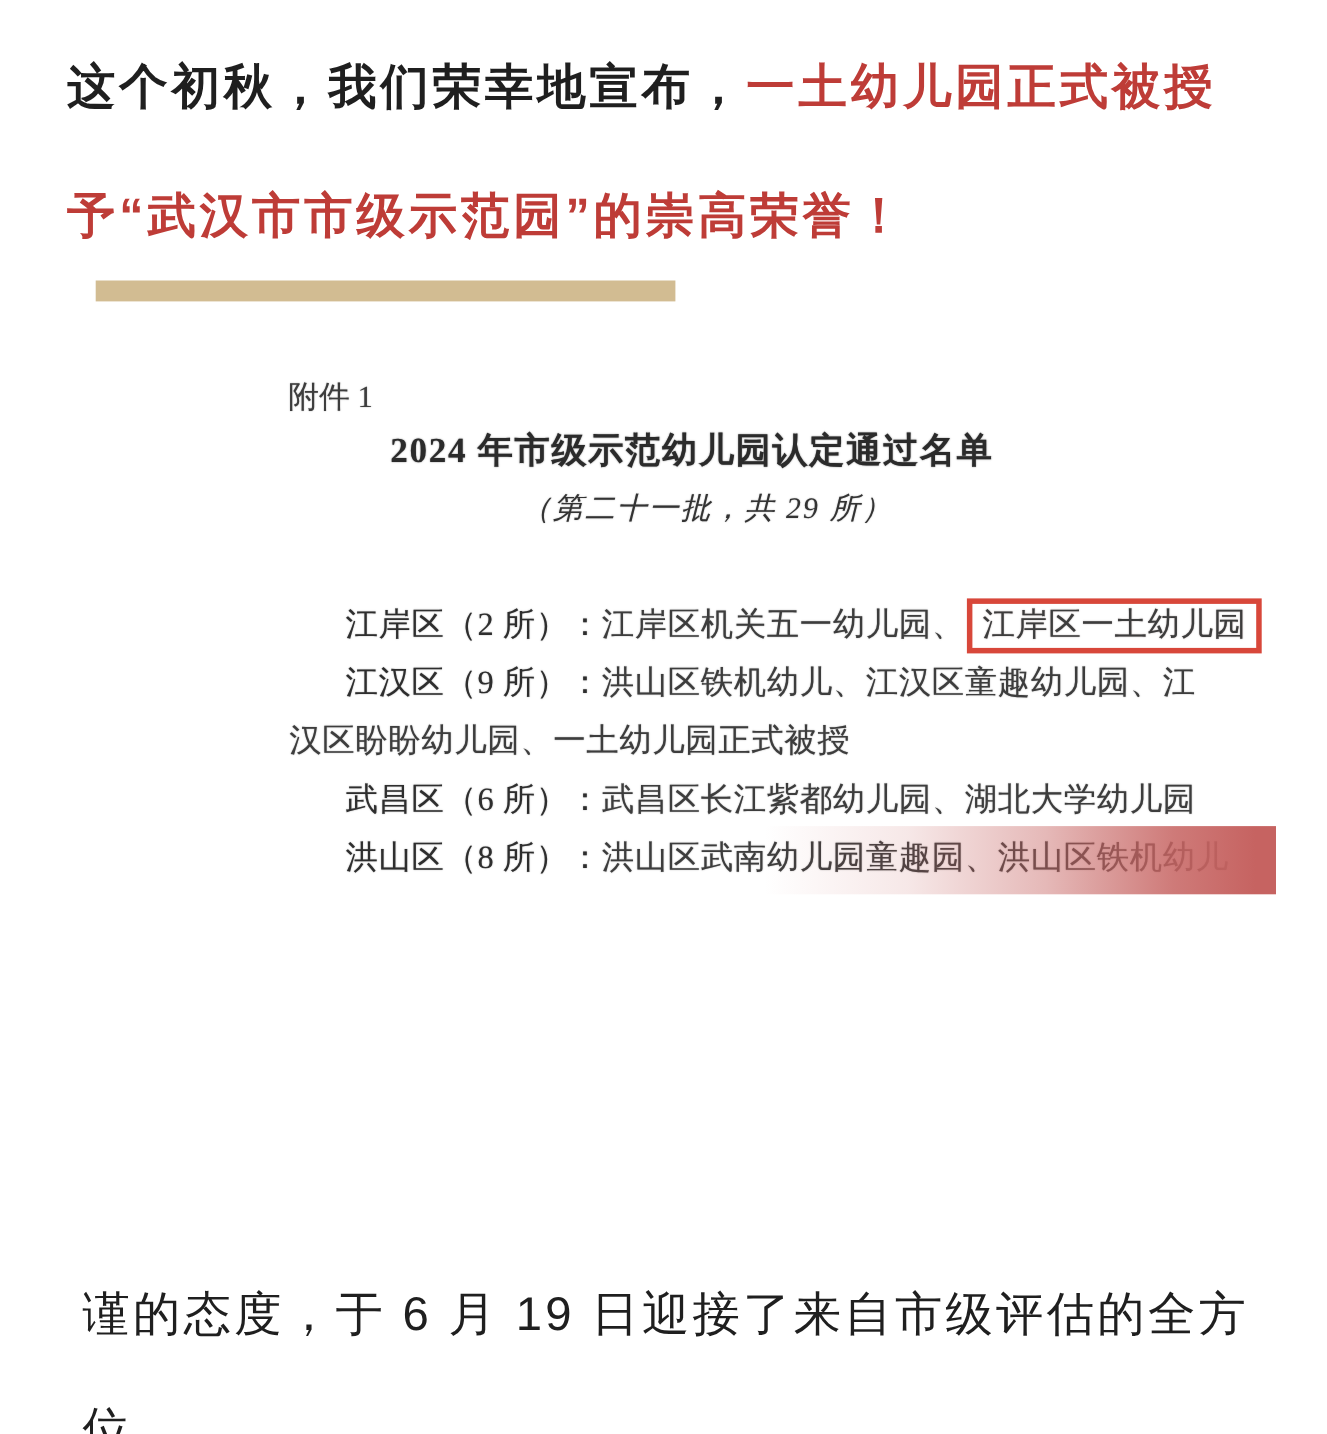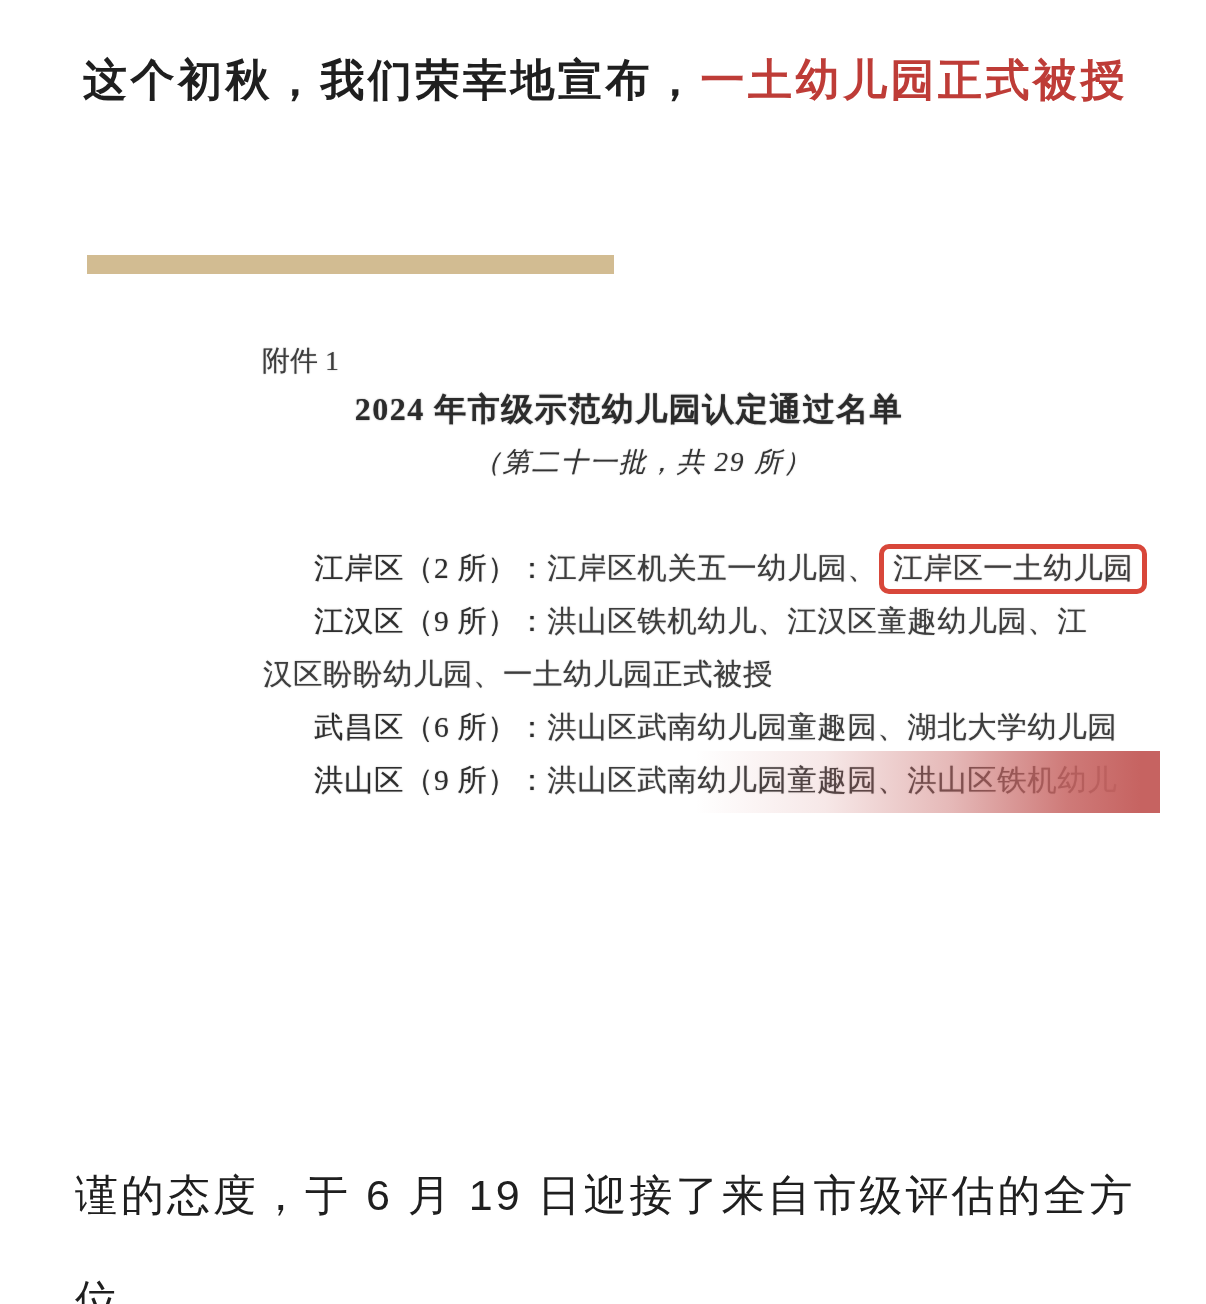--- a/index.html
+++ b/index.html
@@ -11,21 +11,21 @@
     width: 1206px;
     height: 1304px;
     position: relative;
     overflow: hidden;
     font-family: "Liberation Sans", "DejaVu Sans", sans-serif;
   }
 
   
   .headline {
     position: absolute;
-    left: 83px;
+    left: 61px;
     top: -8px;
     width: 1085px;
     font-size: 44px;
     font-weight: 700;
     line-height: 117px;
     letter-spacing: 3.5px;
     color: #1f1f1f;
   }
   .headline .red { color: #be3c37; }
 
@@ -88,21 +88,21 @@
     width: 100%;
     font-size: 29.5px;
     line-height: 53px;
     letter-spacing: 0.5px;
   }
   .doc-line.indent { padding-left: 274px; }
   .doc-line.cont   { padding-left: 223px; }
   .doc-label { font-weight: 400; color: #2e2e2e; }
   .hl-box {
     border: 5px solid #d8473a;
-    border-radius: 10px;
+    border-radius: 0;
     padding: 3px 9px 5px 9px;
     margin-left: 2px;
     text-shadow: 0 0 1.2px rgba(80,60,60,0.65);
   }
   .fade-bar {
     position: absolute;
     left: 655px;
     top: 435px;
     width: 465px;
     height: 62px;
@@ -128,41 +128,42 @@
     color: #1f1f1f;
   }
 </style>
 </head>
 <body>
 
 <article>
 
   <h1 class="headline">
     <div><span>这个初秋，我们荣幸地宣布，</span><span class="red">一土幼儿园正式被授</span></div>
+    <div><span class="red">予“武汉市市级示范园”的崇高荣誉！</span></div>
   </h1>
 
   <div class="divider"></div>
 
   <figure class="doc">
     <div class="doc-attachment">附件 1</div>
 
     <div class="doc-title">2024 年市级示范幼儿园认定通过名单</div>
 
     <div class="doc-subtitle">（第二十一批，共 29 所）</div>
 
     <div class="doc-list">
       <div class="doc-line indent"><span class="doc-label">江岸区（2 所）：</span><span>江岸区机关五一幼儿园、</span><span class="hl-box">江岸区一土幼儿园</span></div>
 
       <div class="doc-line indent"><span class="doc-label">江汉区（9 所）：</span><span>洪山区铁机幼儿、江汉区童趣幼儿园、江</span></div>
 
       <div class="doc-line cont"><span>汉区盼盼幼儿园、一土幼儿园正式被授</span></div>
 
-      <div class="doc-line indent"><span class="doc-label">武昌区（6 所）：</span><span>洪山区武南幼儿园童趣园、湖北大学幼儿园</span></div>
+      <div class="doc-line indent"><span class="doc-label">武昌区（6 所）：</span><span>武昌区长江紫都幼儿园、湖北大学幼儿园</span></div>
 
-      <div class="doc-line indent"><span class="doc-label">洪山区（9 所）：</span><span>洪山区武南幼儿园童趣园、洪山区铁机幼儿</span></div>
+      <div class="doc-line indent"><span class="doc-label">洪山区（8 所）：</span><span>洪山区武南幼儿园童趣园、洪山区铁机幼儿</span></div>
     </div>
 
     <div class="fade-bar"></div>
   </figure>
 
   <p class="body-par">
     <br>
     <br>
     <span>谨的态度，于 6 月 19 日迎接了来自市级评估的全方位</span><br>
     

